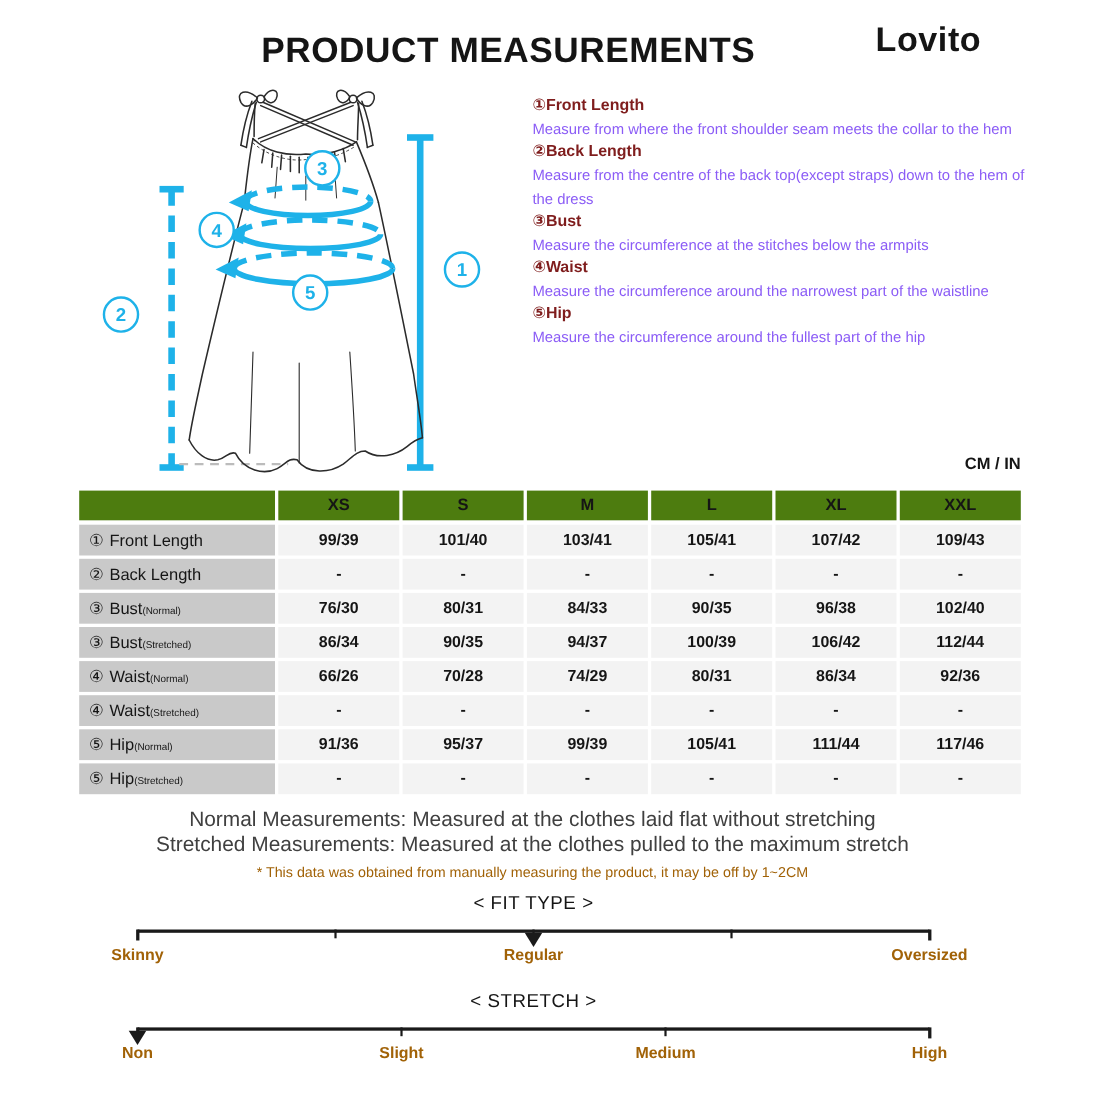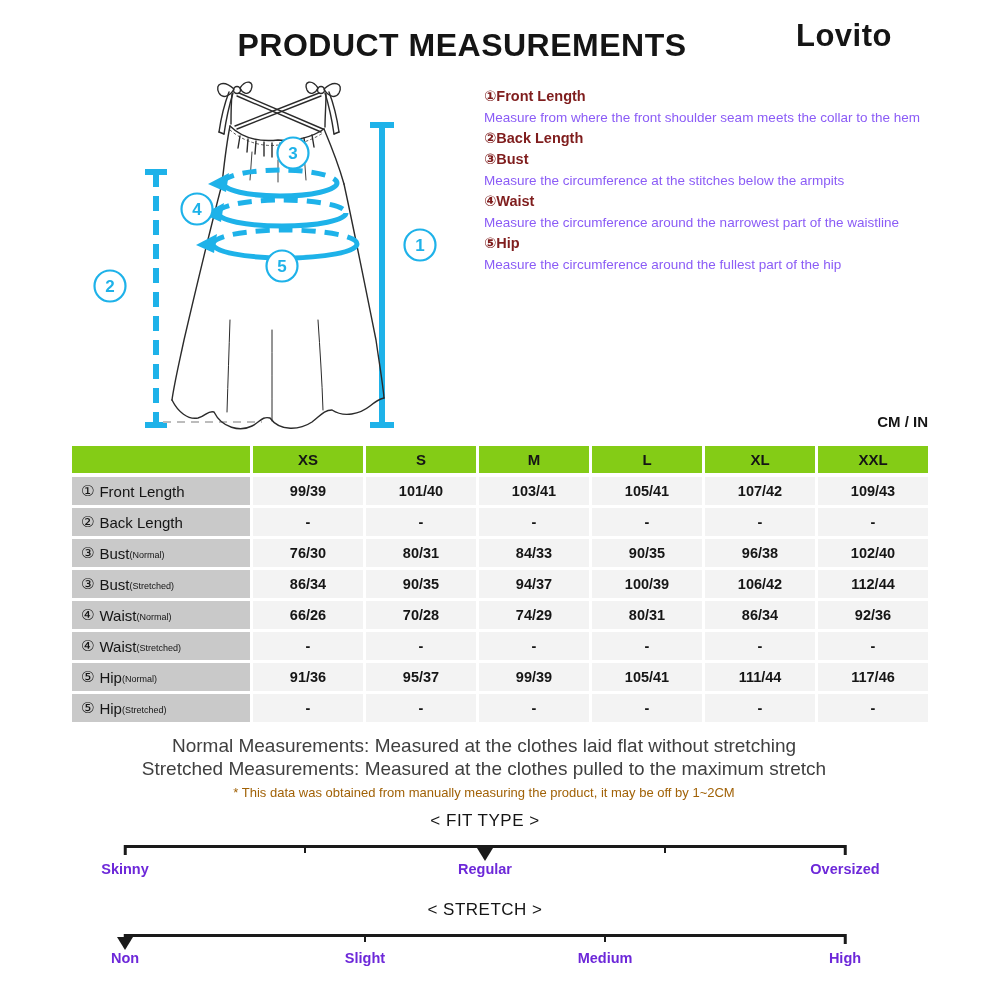--- a/index.html
+++ b/index.html
@@ -25,21 +25,21 @@
   .howto-item-desc  { font-size:13.5px; line-height:21px; color:#8b5cf6; }
 
   .unit { position:absolute; top:413px; right:72px; font-size:15px; font-weight:700; }
 
   .size-table {
     position:absolute; left:72px; top:446px; width:856px;
     display:grid; grid-template-columns:178px repeat(6,1fr);
     grid-auto-rows:28px; gap:3px;
   }
   .size-table .cell { display:flex; align-items:center; justify-content:center; }
-  .size-table .head { background:#84cc16; font-size:15px; font-weight:700; height:27px; }
+  .size-table .head { background:#4d7c0f; font-size:15px; font-weight:700; height:27px; }
   .size-table .rowlabel {
     background:#c9c9c9; justify-content:flex-start; padding-left:9px;
     font-size:15px; white-space:nowrap;
   }
   .size-table .rowlabel .num { margin-right:5px; }
   .size-table .rowlabel .sub { font-size:9px; align-self:center; padding-top:4px; }
   .size-table .val { background:#f3f3f3; font-size:14.5px; font-weight:700; }
 
   .notes { position:absolute; left:0; top:734px; width:968px; text-align:center; }
   .note-main { font-size:19px; line-height:23px; font-weight:500; color:#404040; }
@@ -53,21 +53,21 @@
   .tick { position:absolute; top:0; width:2px; height:8px; background:#1a1a1a; transform:translateX(-50%); }
   .tick.end { height:10px; width:2.5px; }
   .scale-marker {
     position:absolute; top:2.5px; width:0; height:0; transform:translateX(-50%);
     border-left:8px solid transparent; border-right:8px solid transparent;
     border-top:13px solid #1a1a1a;
   }
   .scale-labels { position:absolute; left:125px; width:720px; height:20px; }
   .scale-label {
     position:absolute; transform:translateX(-50%); white-space:nowrap;
-    font-size:14.5px; font-weight:700; color:#6d28d9;
+    font-size:14.5px; font-weight:700; color:#a16207;
   }
   #fit-title{top:811px;} #fit-line{top:845px;} #fit-labels{top:861px;}
   #st-title{top:900px;}  #st-line{top:934px;}  #st-labels{top:950px;}
 </style>
 </head>
 <body>
 
 <div class="page-title">PRODUCT MEASUREMENTS</div>
 <div class="brand">Lovito</div>
 
@@ -168,20 +168,21 @@
       <circle cx="202" cy="186" r="15.5" fill="#fff" stroke="#1eb2e9" stroke-width="2.2"></circle>
       <text x="202" y="192" text-anchor="middle" fill="#1eb2e9" font-size="17" font-weight="600">5</text>
     </g>
 </svg>
 
 <div class="howto">
   <div id="howto-items">
       <div class="howto-item-label">①Front Length</div>
       <div class="howto-item-desc">Measure from where the front shoulder seam meets the collar to the hem</div>
       <div class="howto-item-label">②Back Length</div>
+      <div class="howto-item-desc">Measure from the centre of the back top(except straps) down to the hem of the dress</div>
       <div class="howto-item-label">③Bust</div>
       <div class="howto-item-desc">Measure the circumference at the stitches below the armpits</div>
       <div class="howto-item-label">④Waist</div>
       <div class="howto-item-desc">Measure the circumference around the narrowest part of the waistline</div>
       <div class="howto-item-label">⑤Hip</div>
       <div class="howto-item-desc">Measure the circumference around the fullest part of the hip</div>
     </div>
 </div>
 
 <div class="unit">CM / IN</div>

